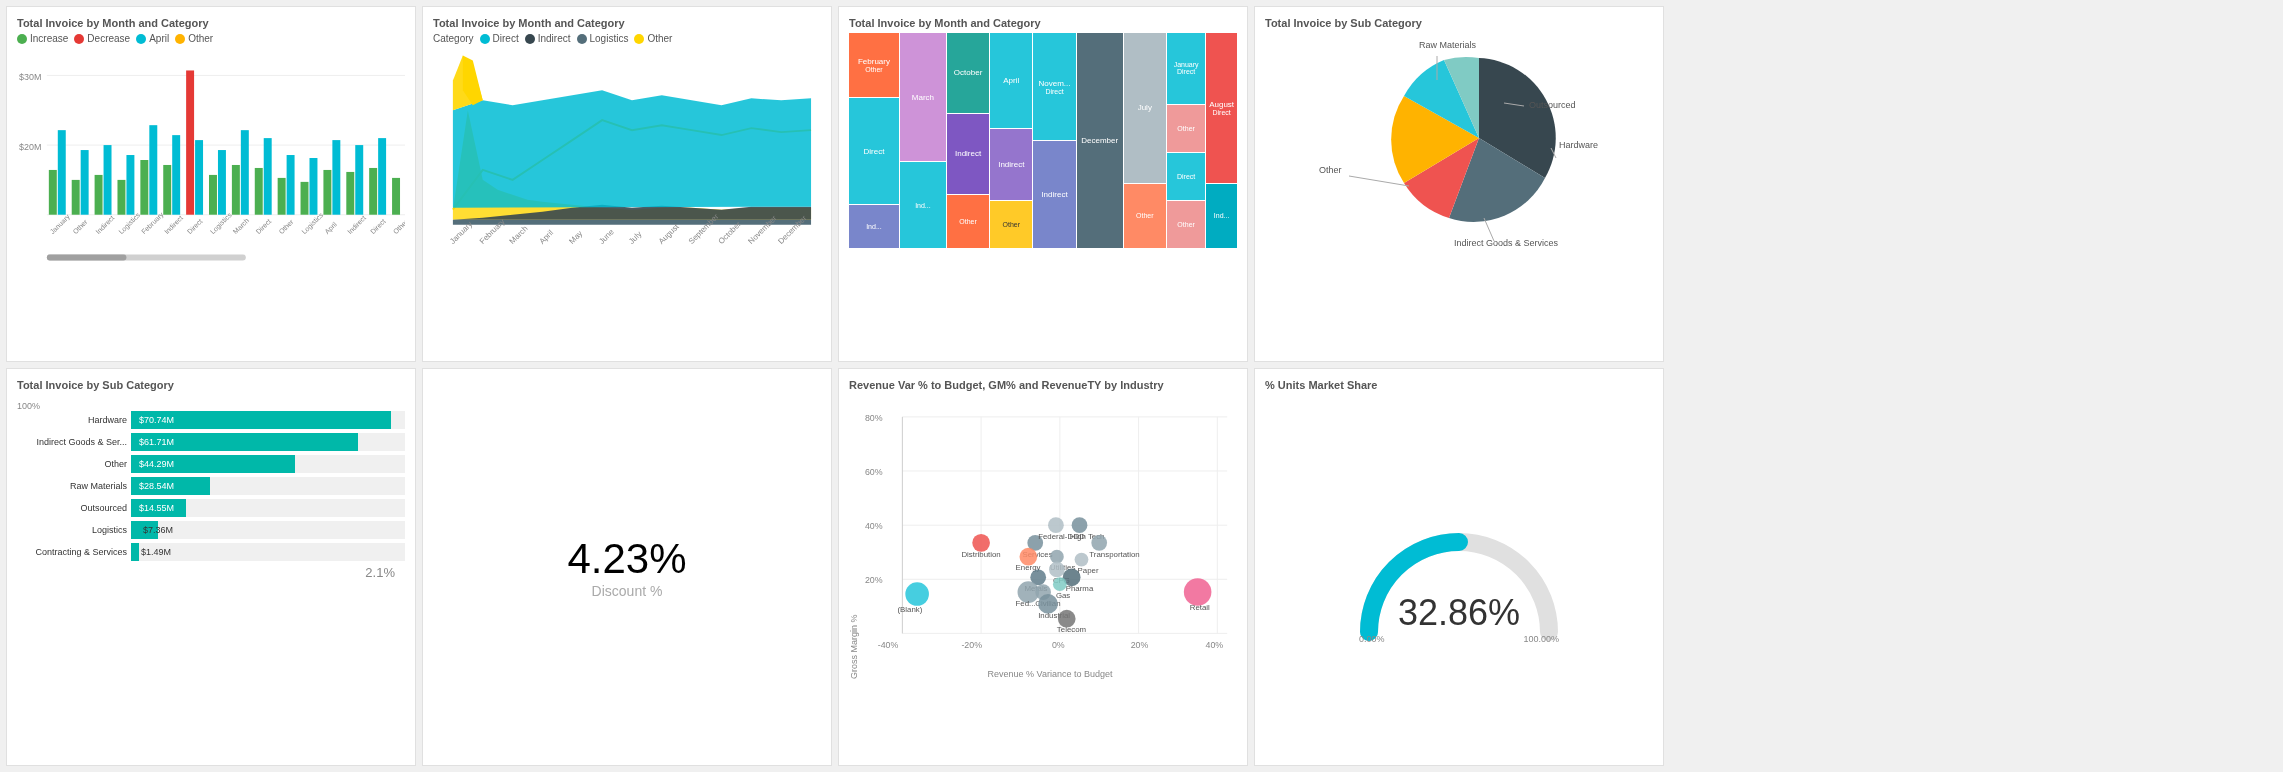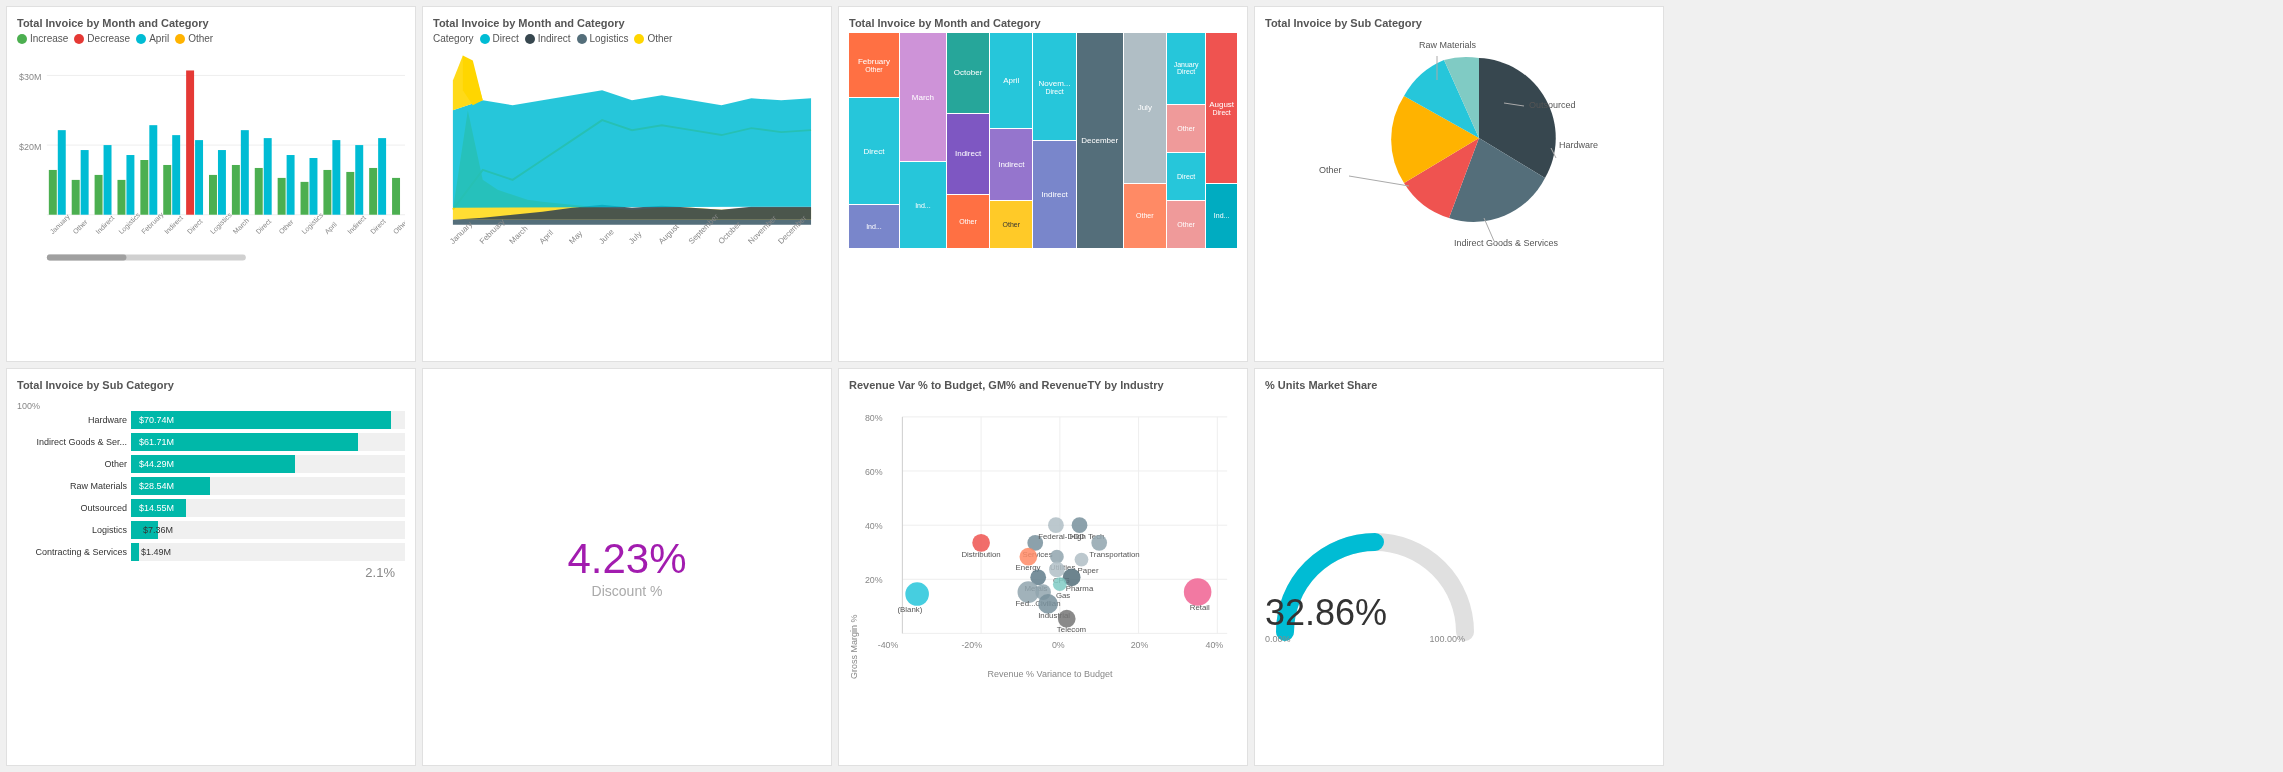--- a/index.html
+++ b/index.html
@@ -106,33 +106,33 @@
     .discount-card {
       display: flex;
       flex-direction: column;
       align-items: center;
       justify-content: center;
       height: 100%;
       min-height: 240px;
     }
     .discount-value {
       font-size: 42px;
-      color: #a21caf;
+      color: #000000;
       font-weight: 300;
     }
     .discount-label {
       font-size: 14px;
       color: #aaa;
     }
 
     
     .gauge-container {
       display: flex;
       flex-direction: column;
-      align-items: flex-start;
+      align-items: center;
       justify-content: center;
       height: 100%;
       min-height: 240px;
     }
     .gauge-value {
       font-size: 36px;
       color: #333;
       font-weight: 300;
       margin-top: -30px;
     }

